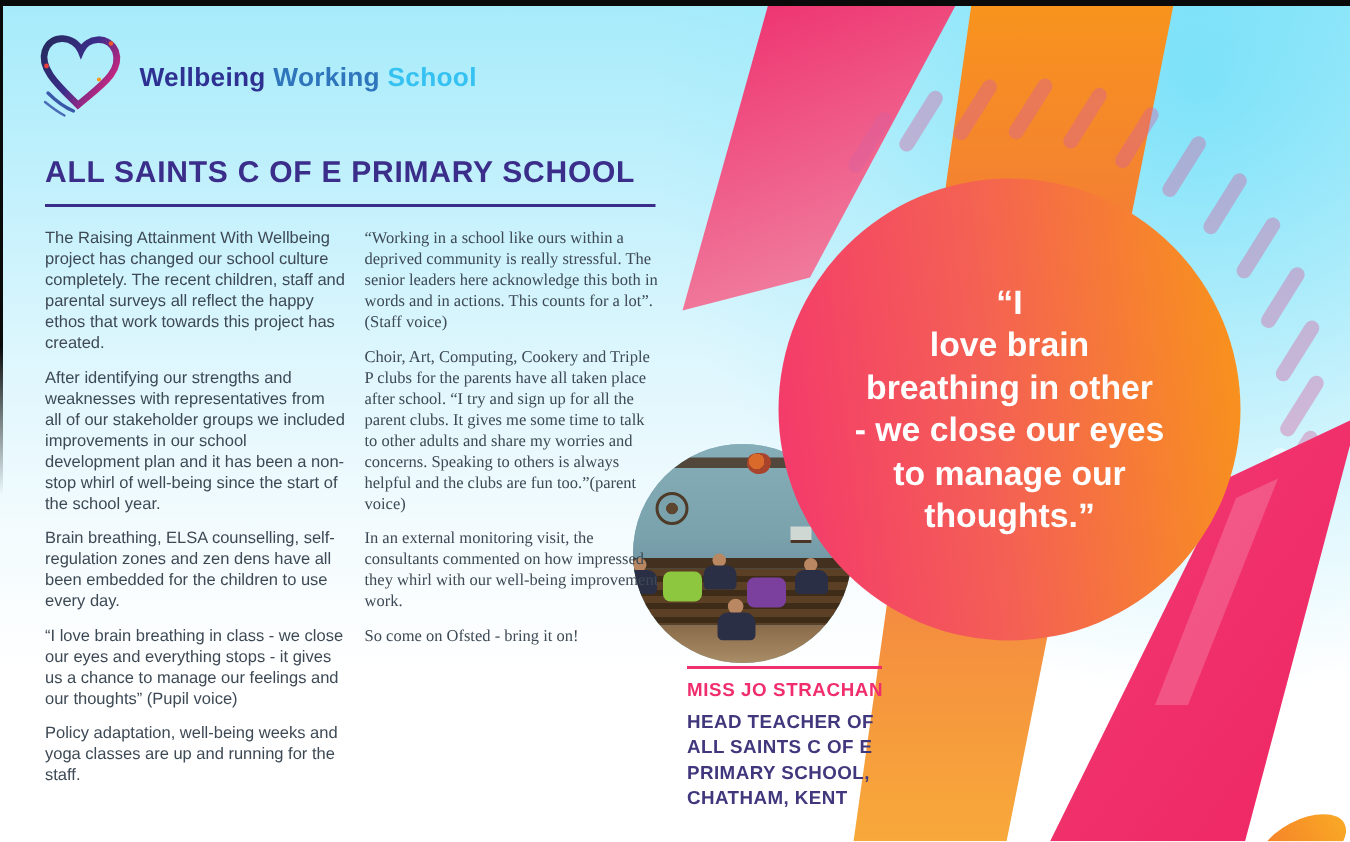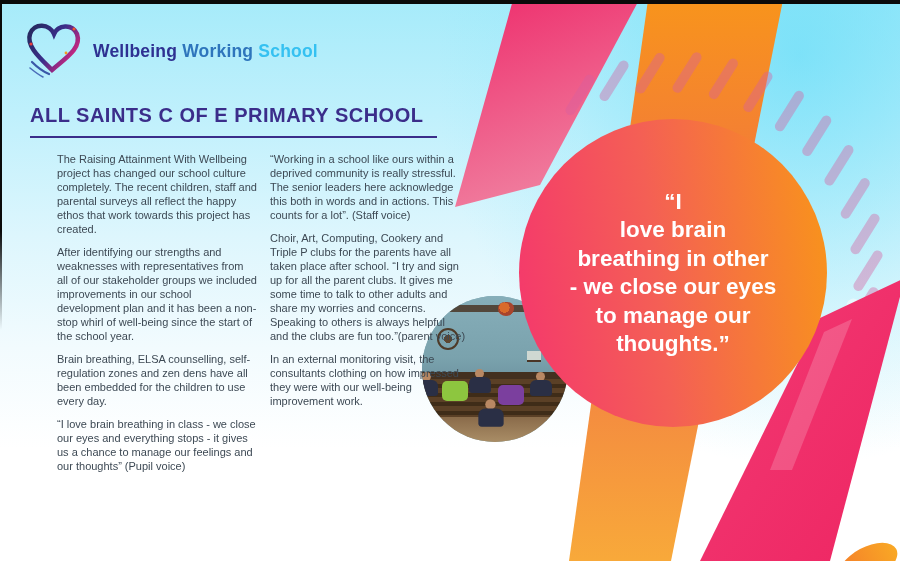--- a/index.html
+++ b/index.html
@@ -25,24 +25,24 @@
   .logo-heart{width:64px; height:60px;}
   .logo-text{margin-left:7px; font-size:17.5px; font-weight:bold; letter-spacing:0.2px; white-space:nowrap; margin-top:2px;}
   .logo-w1{color:#2e3192;} .logo-w2{color:#2e75bc;} .logo-w3{color:#35c1f1;text-align:right;}
 
   
   .heading{position:absolute; left:30px; top:104px; z-index:10;
     font-size:20px; font-weight:bold; letter-spacing:0.5px; color:#3b2d8a; white-space:nowrap;}
   .heading-rule{position:absolute; left:30px; top:136px; width:407px; height:1.5px; background:#3b2d8a; z-index:10;}
 
   
-  .col{position:absolute; top:152px; z-index:10; color:#3d4954; font-size:11px; line-height:14px;margin-left:27px;}
+  .col{position:absolute; top:152px; z-index:10; color:#3d4954; font-size:11px; line-height:14px;}
   .col p{margin:0 0 9px 0;}
   .col1{left:30px; width:200px;}
-  .col2{left:243px; width:196px;}
+  .col2{left:243px; width:196px;font-family:Liberation Serif, serif;}
 
   
   .quote-circle{
     position:absolute; left:519px; top:119px; width:308px; height:308px; border-radius:50%;
     background:linear-gradient(83deg,#f43a6b 4%, #f45f55 45%, #f8921d 96%);
     display:flex; flex-direction:column; align-items:center; justify-content:center;
     z-index:6; text-align:center;
   }
   .quote-circle div{color:#ffffff; font-weight:bold; font-size:22.5px; line-height:28.5px; white-space:nowrap;}
 
@@ -200,23 +200,35 @@
   </div>
 
   <div class="heading">ALL SAINTS C OF E PRIMARY SCHOOL</div>
   <div class="heading-rule"></div>
 
   <div class="col col1">
       <p>The Raising Attainment With Wellbeing project has changed our school culture completely. The recent children, staff and parental surveys all reflect the happy ethos that work towards this project has created.</p>
       <p>After identifying our strengths and weaknesses with representatives from all of our stakeholder groups we included improvements in our school development plan and it has been a non-stop whirl of well-being since the start of the school year.</p>
       <p>Brain breathing, ELSA counselling, self-regulation zones and zen dens have all been embedded for the children to use every day.</p>
       <p>“I love brain breathing in class - we close our eyes and everything stops - it gives us a chance to manage our feelings and our thoughts” (Pupil voice)</p>
+      <p>Policy adaptation, well-being weeks and yoga classes are up and running for the staff.</p>
     </div>
   <div class="col col2">
       <p>“Working in a school like ours within a deprived community is really stressful. The senior leaders here acknowledge this both in words and in actions. This counts for a lot”. (Staff voice)</p>
       <p>Choir, Art, Computing, Cookery and Triple P clubs for the parents have all taken place after school. “I try and sign up for all the parent clubs. It gives me some time to talk to other adults and share my worries and concerns. Speaking to others is always helpful and the clubs are fun too.”(parent voice)</p>
-      <p>In an external monitoring visit, the consultants clothing on how impressed they were with our well-being improvement work.</p>
-    </div>
-
+      <p>In an external monitoring visit, the consultants commented on how impressed they whirl with our well-being improvement work.</p>
+      <p>So come on Ofsted - bring it on!</p>
+    </div>
+
+  <div class="attr">
+    <div class="attr-rule"></div>
+    <div class="attr-name">MISS JO STRACHAN</div>
+    <div class="attr-title">
+        <div>HEAD TEACHER OF</div>
+        <div>ALL SAINTS C OF E</div>
+        <div>PRIMARY SCHOOL,</div>
+        <div>CHATHAM, KENT</div>
+      </div>
+  </div>
 
   <div class="top-bar"></div>
   <div class="left-bar"></div>
 </div>
 
 </body></html>

